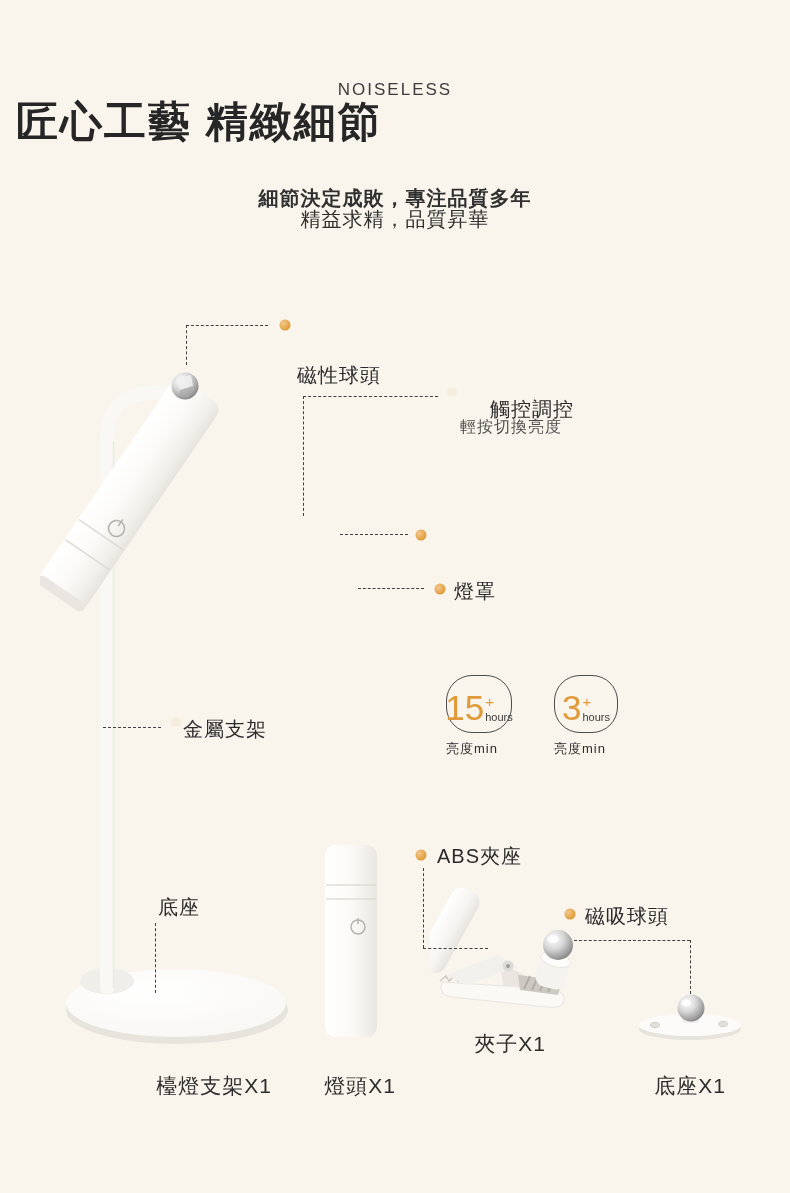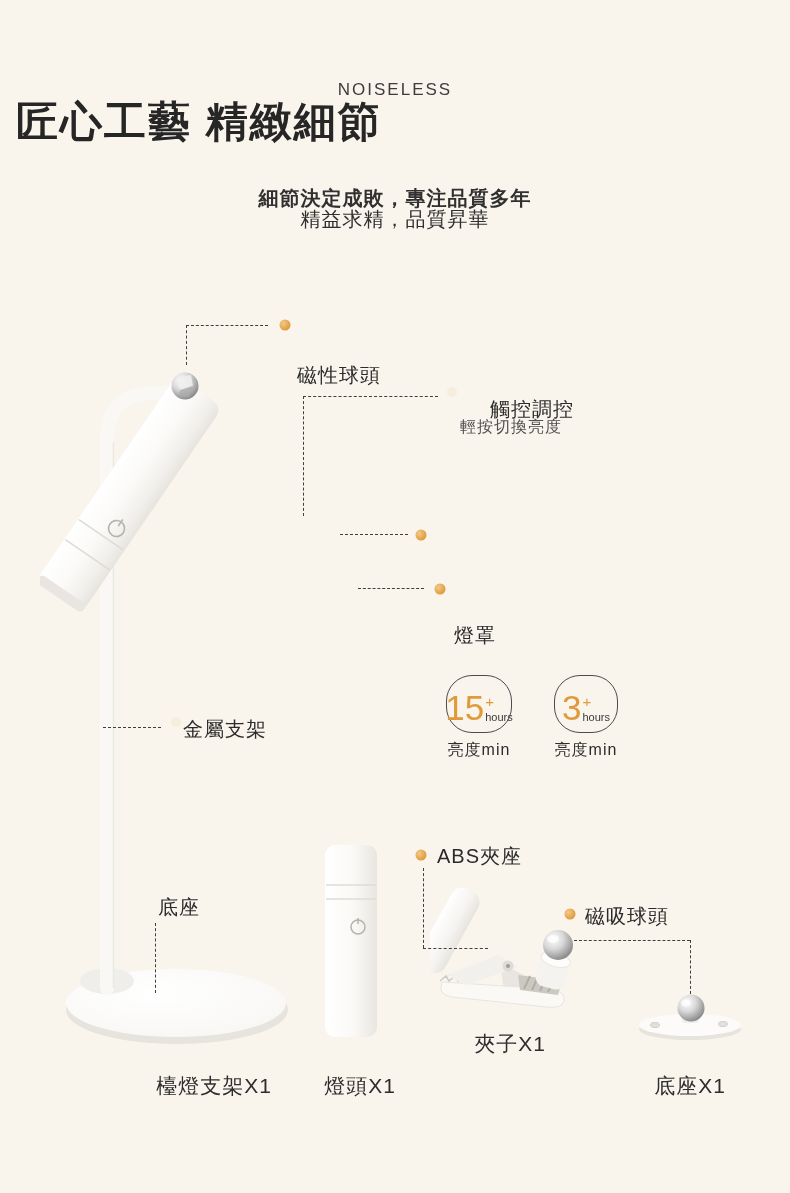--- a/index.html
+++ b/index.html
@@ -16,21 +16,21 @@
   .dot{width:11px;height:11px;border-radius:50%;
        background:radial-gradient(circle at 35% 35%,#f2c88c 0%,#df9934 75%);
        transform:translate(-50%,-50%);}
   .dot-faint{width:10px;height:10px;border-radius:50%;background:#f6eddc;transform:translate(-50%,-50%);}
   .badge-box{box-sizing:border-box;border:1.5px solid #4c4c4c;border-radius:26px;
        display:flex;align-items:flex-end;justify-content:center;padding-bottom:9px;background:transparent;}
   .badge-num{font-size:35px;line-height:0.85;color:#e09a3a;font-weight:400;}
   .badge-side{display:flex;flex-direction:column;align-items:flex-start;margin-left:1px;}
   .badge-plus{font-size:15px;color:#e09a3a;line-height:1;margin-bottom:3px;}
   .badge-unit{font-size:11px;color:#3b3b3b;line-height:1;text-align:right;}
-  .badge-label{font-size:16px;color:#2d2d2d;text-align:center;letter-spacing:1px;}
+  .badge-label{font-size:13px;color:#2d2d2d;letter-spacing:1px;}
   .caption{font-size:21px;color:#2d2d2d;letter-spacing:1px;transform:translateX(-50%);white-space:nowrap;}
 </style>
 </head>
 <body>
 
 <div class="canvas">
 
   <div class="abs eyebrow">NOISELESS</div>
   <div class="abs title">匠心工藝 精緻細節</div>
   <div class="abs sub" style="top:185px;font-weight:bold;">細節決定成敗，專注品質多年</div>
@@ -178,21 +178,21 @@
   <div class="abs dot-faint" style="left:452px;top:392px;"></div>
   <div class="abs dot" style="left:421px;top:535px;"></div>
   <div class="abs dot" style="left:440px;top:589px;"></div>
   <div class="abs dot-faint" style="left:176px;top:722px;"></div>
   <div class="abs dot" style="left:421px;top:855px;"></div>
   <div class="abs dot" style="left:570px;top:914px;"></div>
 
   <div class="abs callout" style="left:297px;top:314px;margin-top:48px;">磁性球頭</div>
   <div class="abs callout" style="left:460px;top:396px;margin-left:30px;">觸控調控</div>
   <div class="abs callout-sub" style="left:460px;top:417px;">輕按切換亮度</div>
-  <div class="abs callout" style="left:454px;top:578px;margin-top:44px;">燈罩</div>
+  <div class="abs callout" style="left:454px;top:578px;">燈罩</div>
   <div class="abs callout" style="left:183px;top:716px;">金屬支架</div>
   <div class="abs callout" style="left:158px;top:894px;">底座</div>
   <div class="abs callout" style="left:437px;top:843px;">ABS夾座</div>
   <div class="abs callout" style="left:585px;top:903px;">磁吸球頭</div>
 
   <div class="abs badge-box" style="left:446px;top:675px;width:66px;height:58px;">
     <span class="badge-num">15</span>
     <span class="badge-side">
       <span class="badge-plus">+</span>
       <span class="badge-unit">hours</span>

